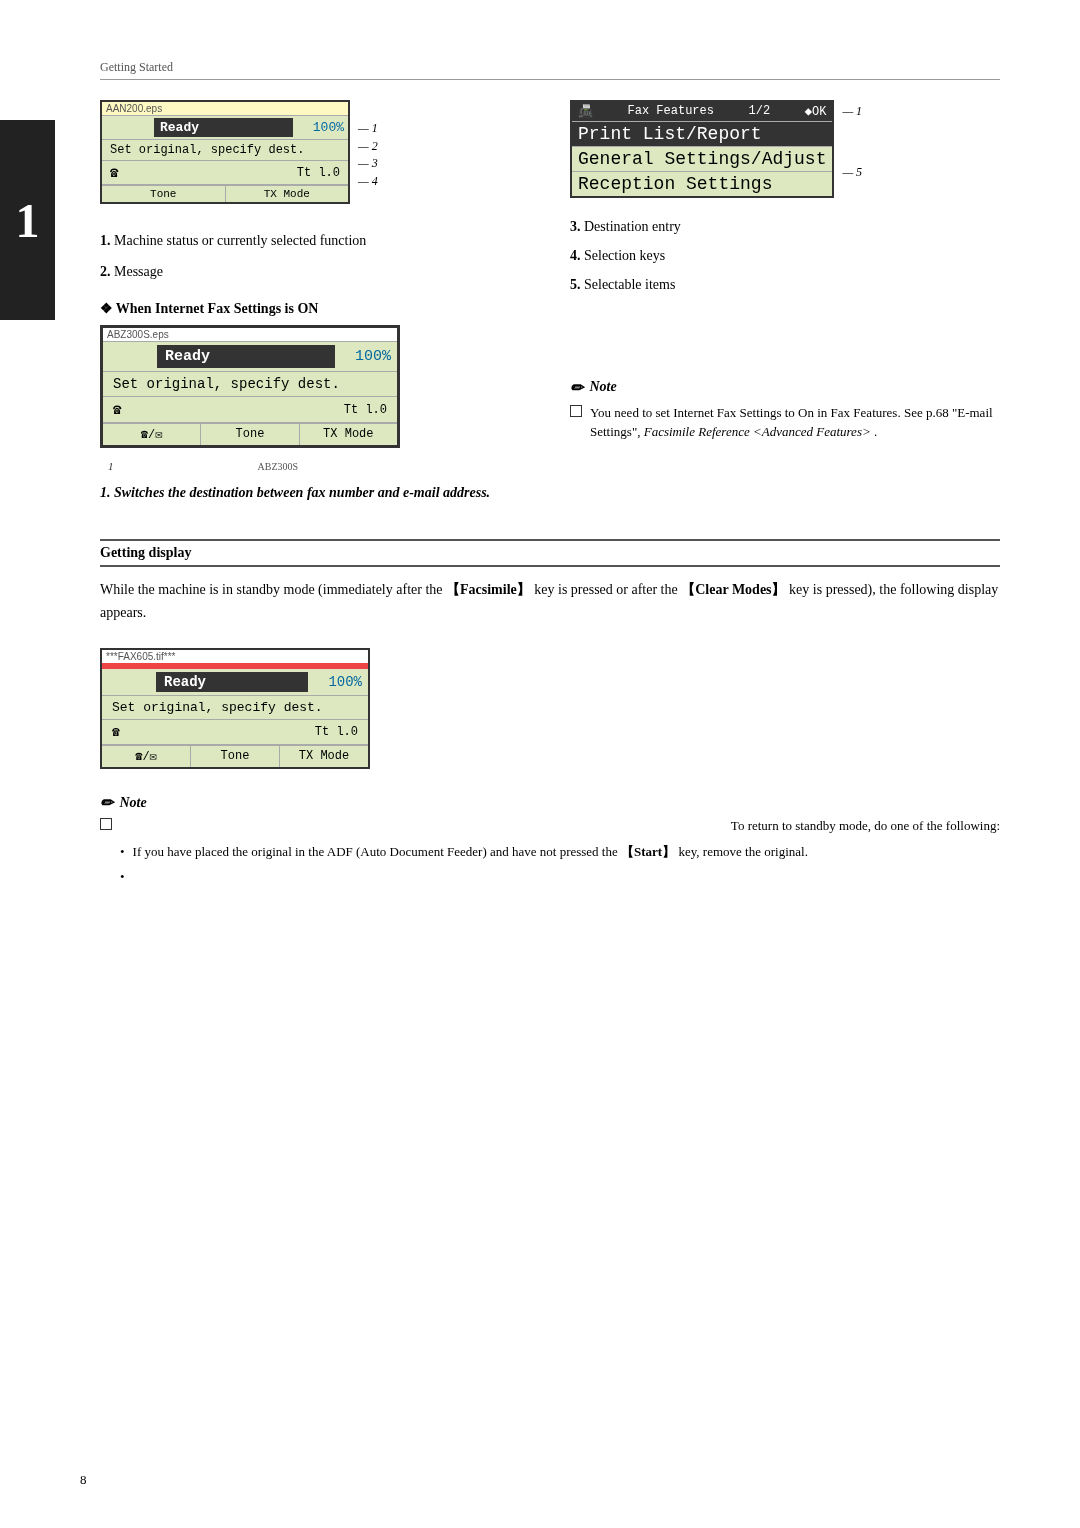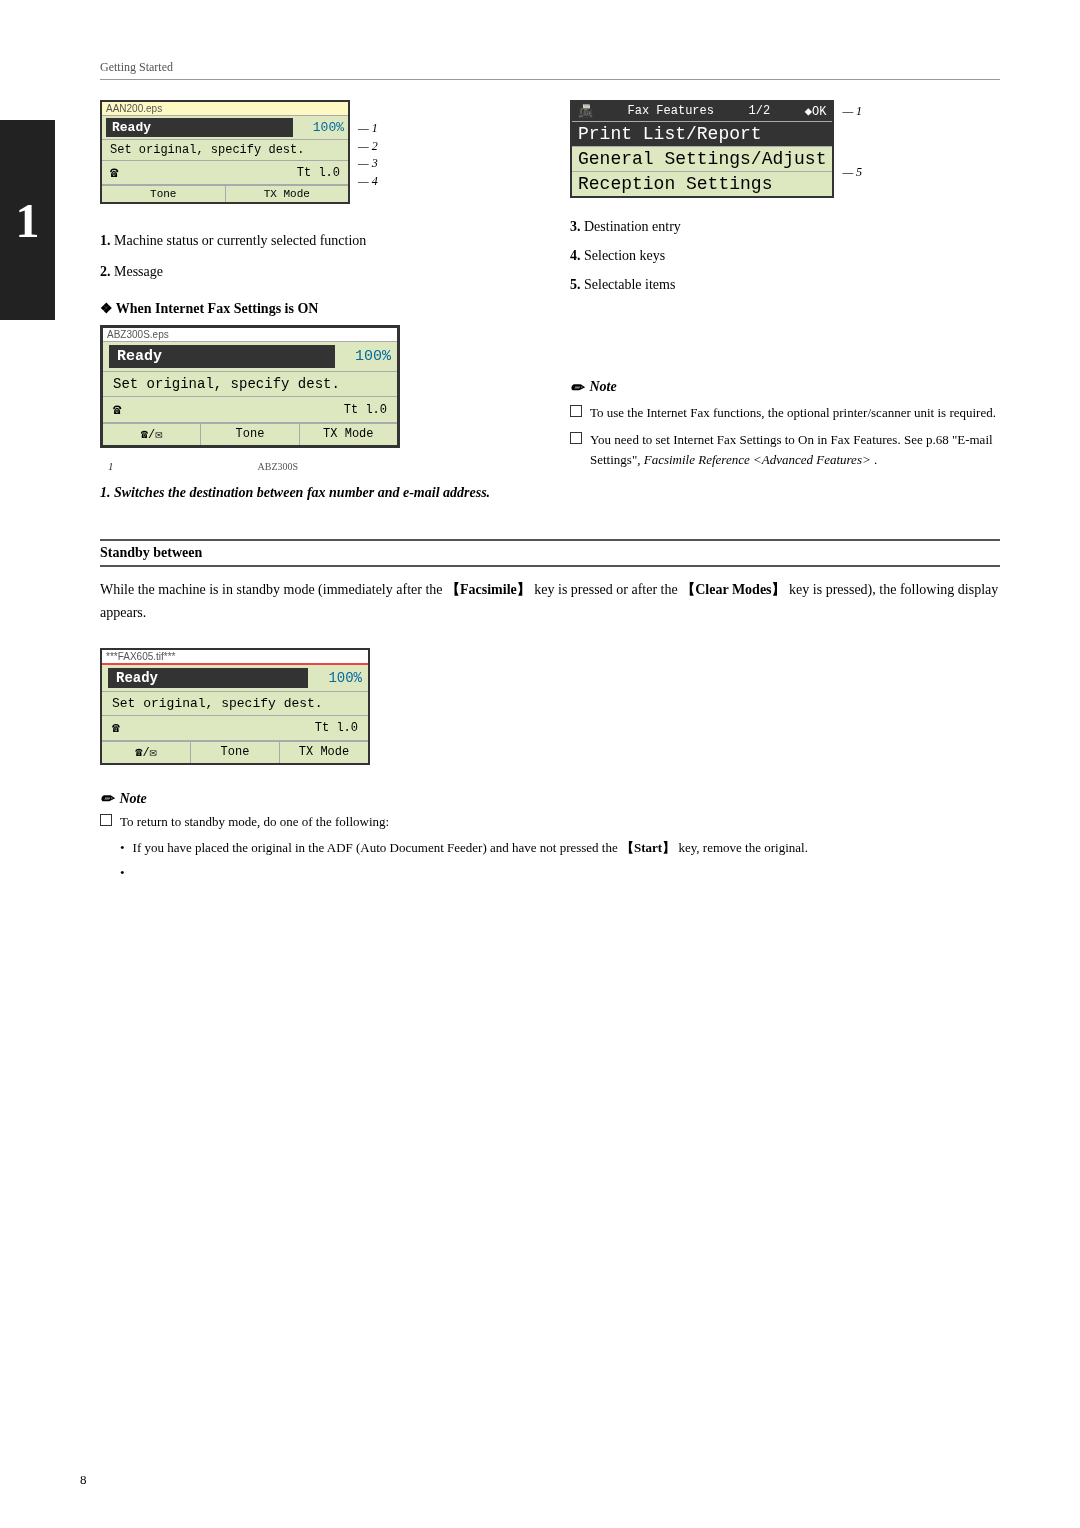--- a/index.html
+++ b/index.html
@@ -90,20 +90,21 @@
       border-bottom: none;
     }
 
     .lcd-status {
       background: #333;
       color: #fff;
       font-weight: bold;
       padding: 2px 6px;
       font-size: 13px;
       flex: 1;
+      margin-left: 48px;
     }
 
     .lcd-percent {
       padding-left: 20px;
       color: #0369a1;
     }
 
     .lcd-text {
       flex: 1;
       padding: 1px 4px;
@@ -295,21 +296,21 @@
       font-size: 14px;
       background: #dde8c0;
       display: inline-block;
       min-width: 270px;
       margin: 12px 0;
     }
 
     .standby-lcd .lcd-filename {
       font-size: 10px;
       background: #fff;
-      border-bottom: 2px solid #ef4444;
+      border-bottom: 6px solid #ef4444;
       padding: 1px 4px;
       font-family: Arial, sans-serif;
     }
 
     .standby-lcd .lcd-row {
       padding: 3px 6px;
     }
 
     .standby-lcd .lcd-status {
       font-size: 14px;
@@ -335,20 +336,21 @@
       font-size: 14px;
       margin-bottom: 4px;
     }
 
     .standby-note .note-item {
       display: flex;
       align-items: flex-start;
       margin-bottom: 6px;
       font-size: 13px;
       line-height: 1.5;
+      justify-content: space-between;
     }
 
     .bullet-item {
       display: flex;
       align-items: flex-start;
       margin-bottom: 6px;
       font-size: 13px;
       line-height: 1.5;
       margin-left: 20px;
     }
@@ -508,33 +510,29 @@
         </div>
       </div>
 
       <div class="note-section" style="margin-top:80px;">
         <div class="note-title">
           <span class="note-icon">✏</span>
           <span>Note</span>
         </div>
         <div class="note-item">
           <span class="note-checkbox"></span>
-          <span>To use the Internet Fax functions, the optional printer/scanner unit is required.</span>
-        </div>
-        <div class="note-item">
-          <span class="note-checkbox"></span>
           <span>You need to set Internet Fax Settings to On in Fax Features. See p.68 "E-mail Settings", <span class="inline-italic">Facsimile Reference &lt;Advanced Features&gt;</span> .</span>
         </div>
       </div>
 
     </div>
   </div>
 
   <div class="section-divider">
-    <span class="section-title">Standby between</span>
+    <span class="section-title">Getting display</span>
   </div>
 
   <div style="font-size:14px; line-height:1.6;">
     <span>While the machine is in standby mode (immediately after the</span>
     <span style="font-weight:bold;">【Facsimile】</span>
     <span>key is pressed or after the</span>
     <span style="font-weight:bold;">【Clear Modes】</span>
     <span>key is pressed), the following display appears.</span>
   </div>
 

